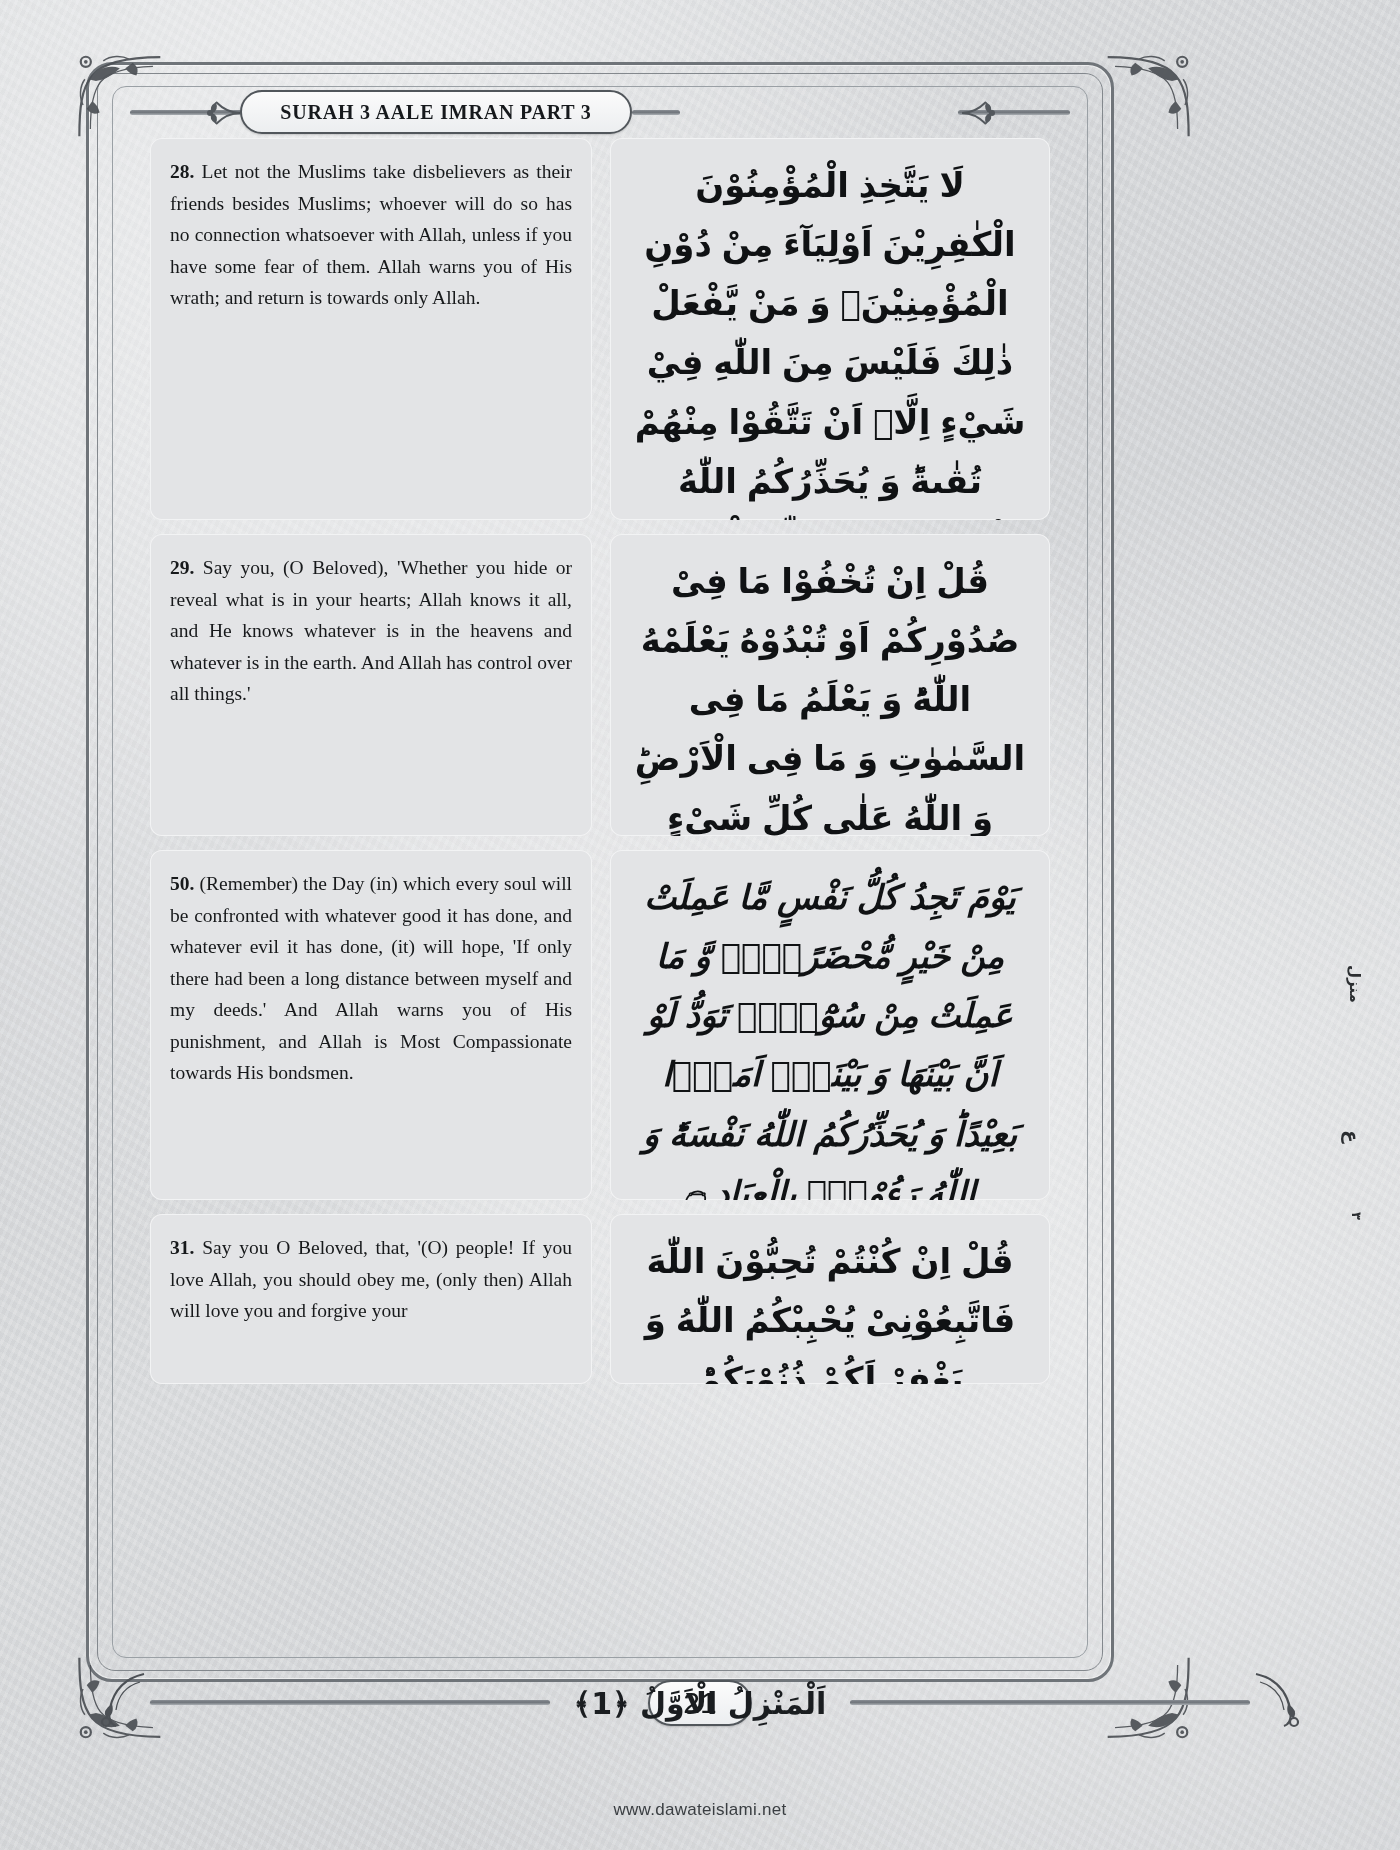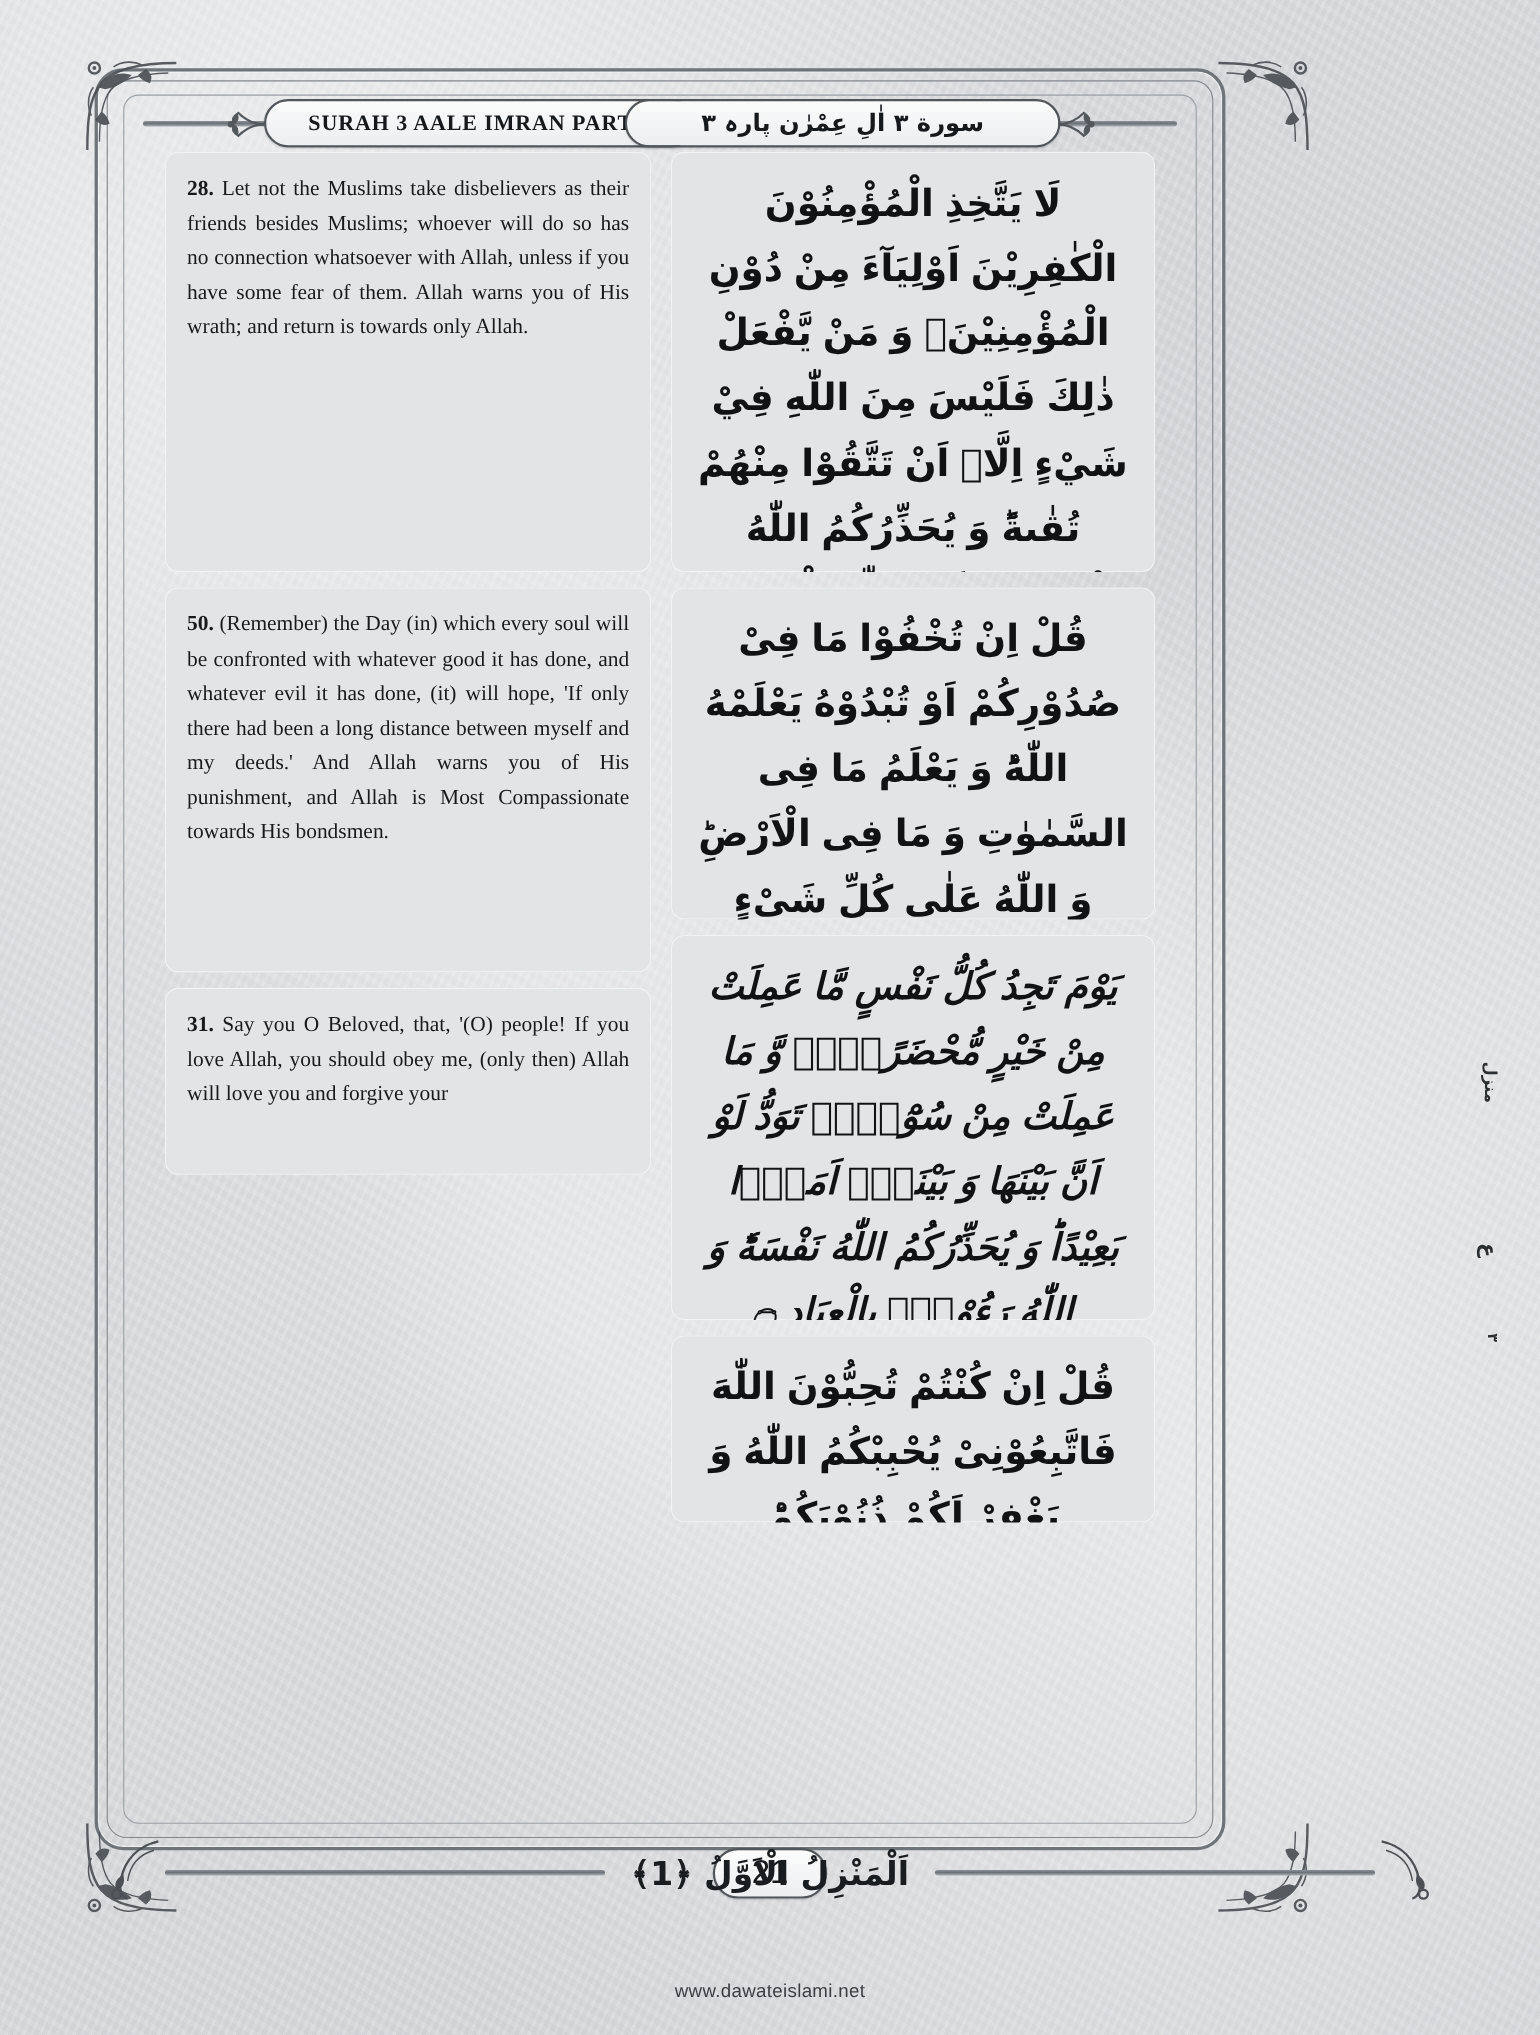--- a/index.html
+++ b/index.html
@@ -369,34 +369,35 @@
         <path d="M12 8 q-8 5 -4 11 q7 -2 4 -11 z" fill="currentColor" stroke="none"></path>
         <path d="M12 30 q-8 -5 -4 -11 q7 2 4 11 z" fill="currentColor" stroke="none"></path>
         <circle cx="6" cy="19" r="3" fill="currentColor" stroke="none"></circle>
       </svg>
     </div>
 
     <div id="hdr-left-cap" class="hdr-cap">
       <span id="surah-title">SURAH 3 AALE IMRAN PART 3</span>
     </div>
 
-    <div id="hdr-right-cap" class="hdr-cap">
-      <span id="surah-title-ar">سورة ٣ اٰلِ عِمْرٰن پارہ ٣</span>
-    </div>
   </div>
 
   <div id="columns">
 
     <div class="col" id="col-en">
 
       <div class="card en-card" id="card-en-28">
         <span class="vnum">28.</span>
         <span>Let not the Muslims take disbelievers as their friends besides Muslims; whoever will do so has no connection whatsoever with Allah, unless if you have some fear of them. Allah warns you of His wrath; and return is towards only Allah.</span>
       </div>
 
+      <div class="card en-card" id="card-en-29">
+        <span class="vnum">29.</span>
+        <span>Say you, (O Beloved), 'Whether you hide or reveal what is in your hearts; Allah knows it all, and He knows whatever is in the heavens and whatever is in the earth. And Allah has control over all things.'</span>
+      </div>
 
       <div class="card en-card" id="card-en-30">
         <span class="vnum">50.</span>
         <span>(Remember) the Day (in) which every soul will be confronted with whatever good it has done, and whatever evil it has done, (it) will hope, 'If only there had been a long distance between myself and my deeds.' And Allah warns you of His punishment, and Allah is Most Compassionate towards His bondsmen.</span>
       </div>
 
       <div class="card en-card" id="card-en-31">
         <span class="vnum">31.</span>
         <span>Say you O Beloved, that, '(O) people! If you love Allah, you should obey me, (only then) Allah will love you and forgive your</span>
       </div>

